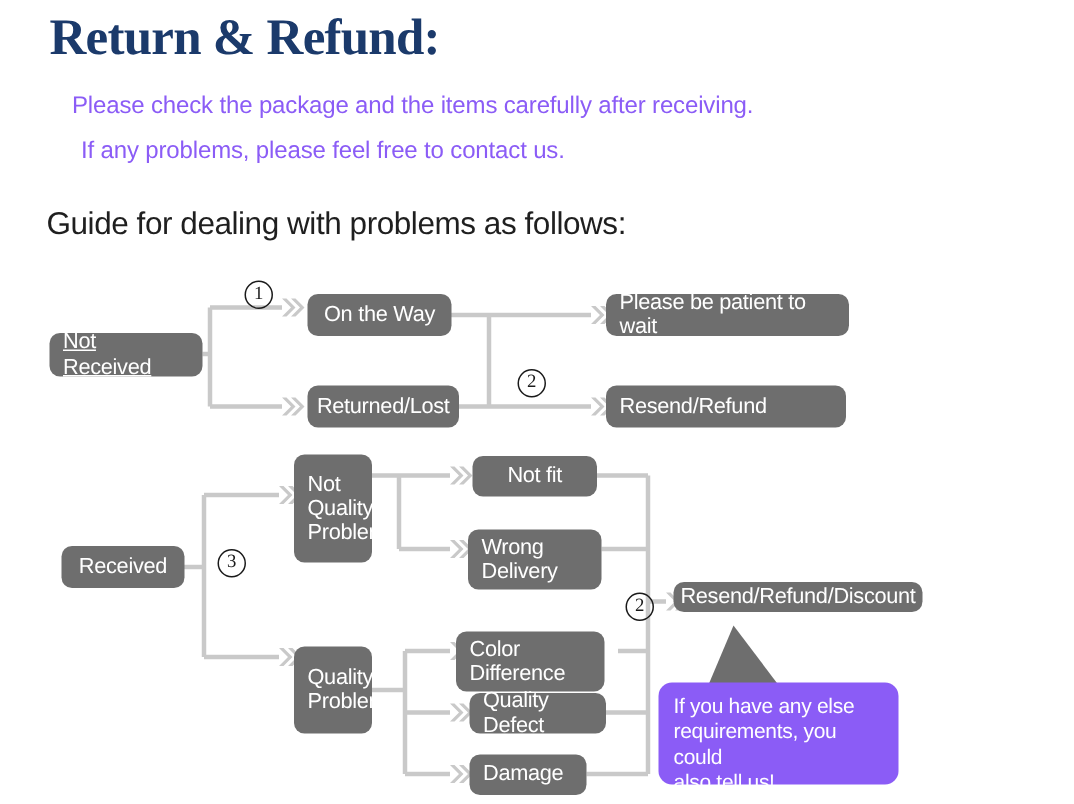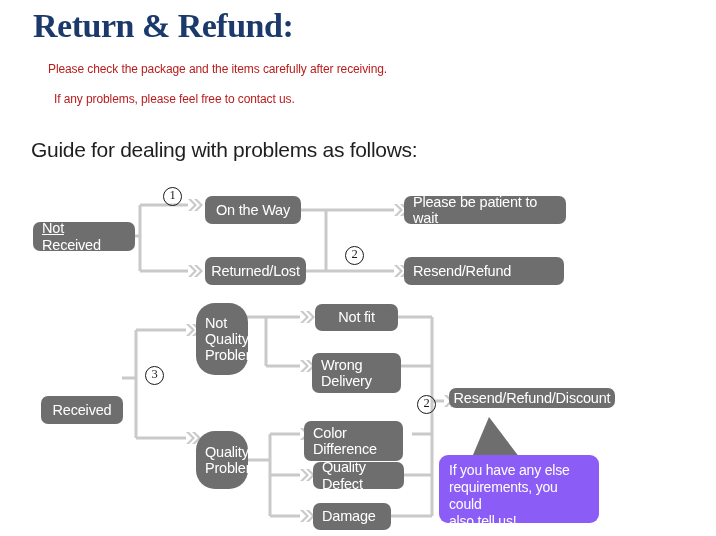--- a/index.html
+++ b/index.html
@@ -18,22 +18,22 @@
     font-family:"Liberation Serif", serif;
     font-weight:bold;
     font-size:34px;
     letter-spacing:-0.5px;
     color:#1b3a6b;
     white-space:nowrap;
   }
   .sub-line{
     position:absolute;
     font-family:"Liberation Sans", sans-serif;
-    font-size:12px;
-    color:#b91c1c;
+    font-size:16px;
+    color:#8b5cf6;
     white-space:nowrap;
     letter-spacing:-0.1px;
   }
   .sub1{left:48px; top:62px;}
   .sub2{left:54px; top:92px;}
 
   .guide{
     position:absolute;
     left:31px; top:138px;
     font-family:"Liberation Sans", sans-serif;
@@ -56,21 +56,21 @@
     font-size:14.5px;
     line-height:1.12;
     letter-spacing:-0.2px;
     box-sizing:border-box;
     display:flex;
     align-items:center;
     white-space:pre-line;
     padding:0 9px;
   }
   .node.center{justify-content:center;}
-  .node.multi{align-items:center;border-radius:19px;}
+  .node.multi{align-items:center;}
 
   .circnum{
     position:absolute;
     font-family:"Liberation Serif", serif;
     font-size:17px;
     color:#1a1a1a;
     line-height:1;
   }
   .circnum span{
     display:inline-block;
@@ -176,21 +176,21 @@
     <div class="node center" style="left:33px;top:222px;width:102px;height:29px;text-decoration:underline;">Not Received</div>
 
     <div class="node center" style="left:205px;top:196px;width:96px;height:28px;">On the Way</div>
 
     <div class="node center" style="left:205px;top:257px;width:101px;height:28px;">Returned/Lost</div>
 
     <div class="node center" style="left:404px;top:196px;width:162px;height:28px;">Please be patient to wait</div>
 
     <div class="node" style="left:404px;top:257px;width:160px;height:28px;">Resend/Refund</div>
 
-    <div class="node center" style="left:41px;top:364px;width:82px;height:28px;margin-top:32px;">Received</div>
+    <div class="node center" style="left:41px;top:364px;width:82px;height:28px;">Received</div>
 
     <div class="node multi" style="left:196px;top:303px;width:52px;height:72px;">Not
 Quality
 Problem</div>
 
     <div class="node multi" style="left:196px;top:431px;width:52px;height:58px;">Quality
 Problem</div>
 
     <div class="node center" style="left:315px;top:304px;width:83px;height:27px;">Not fit</div>
 

